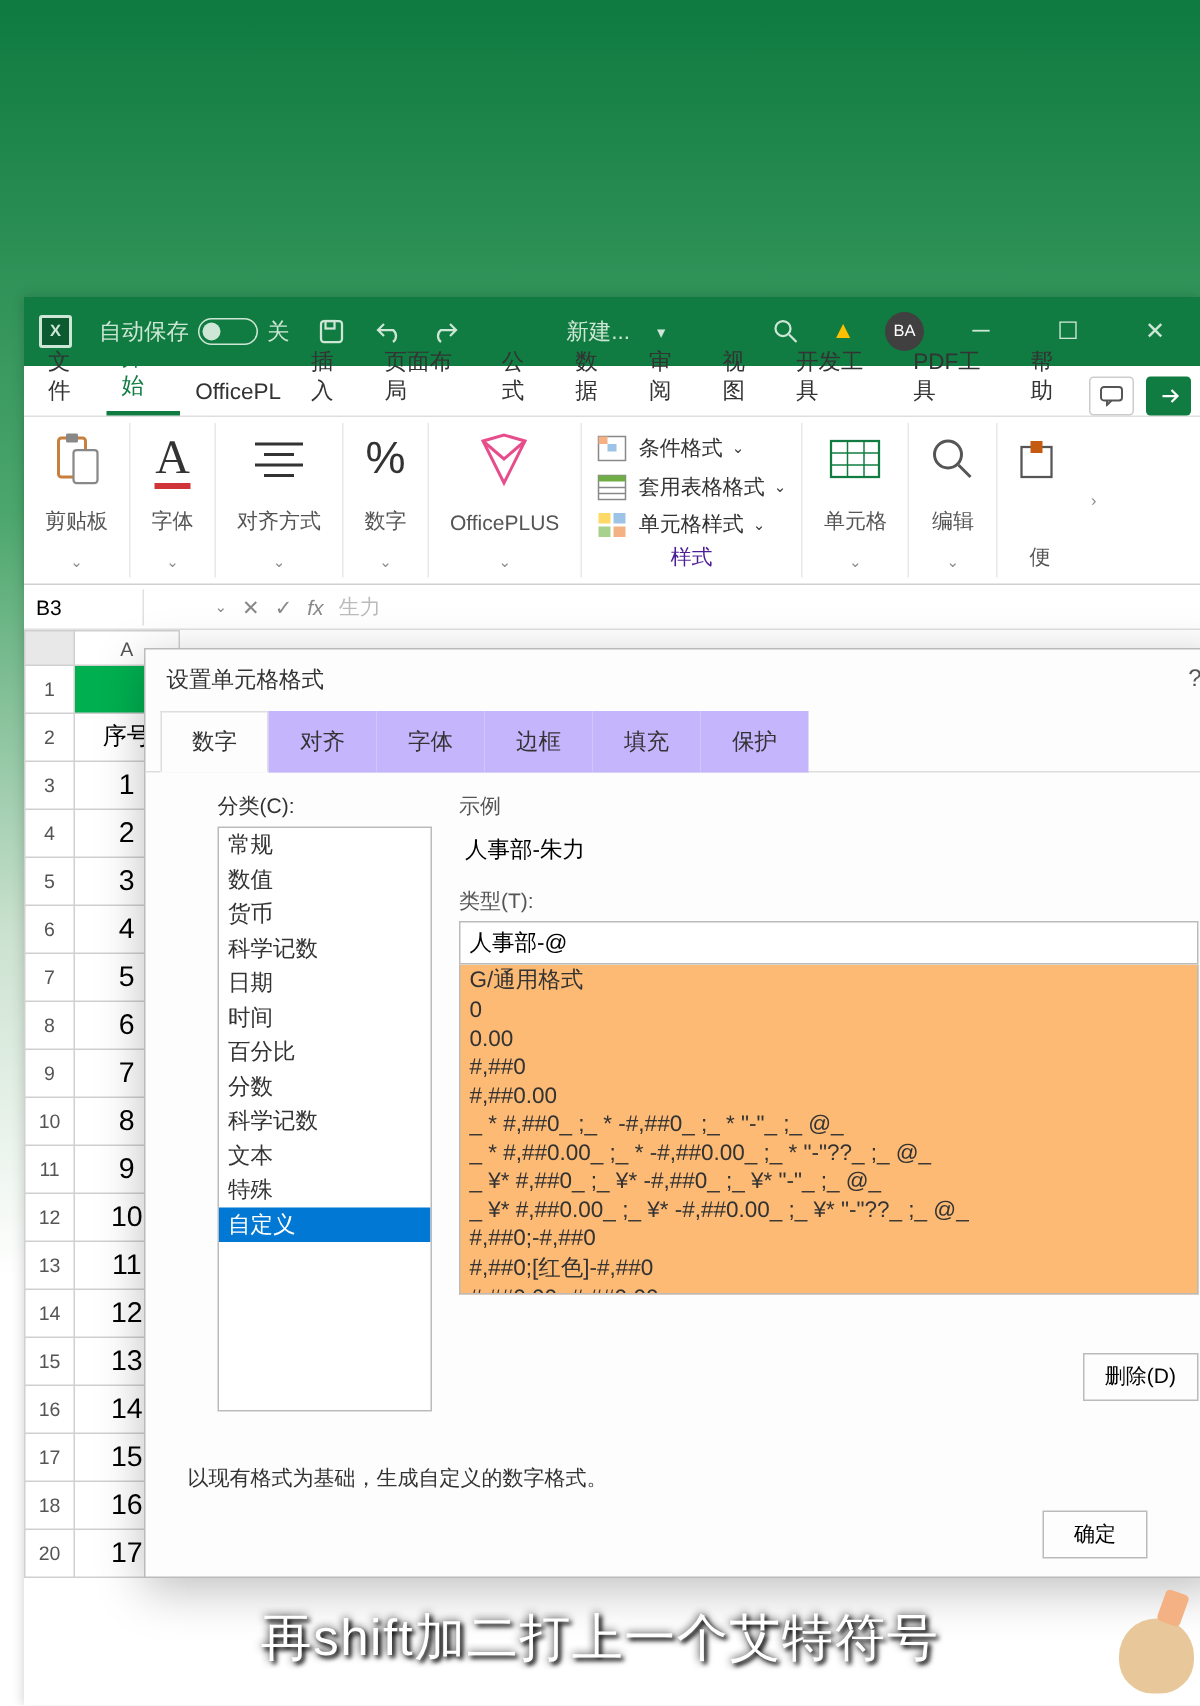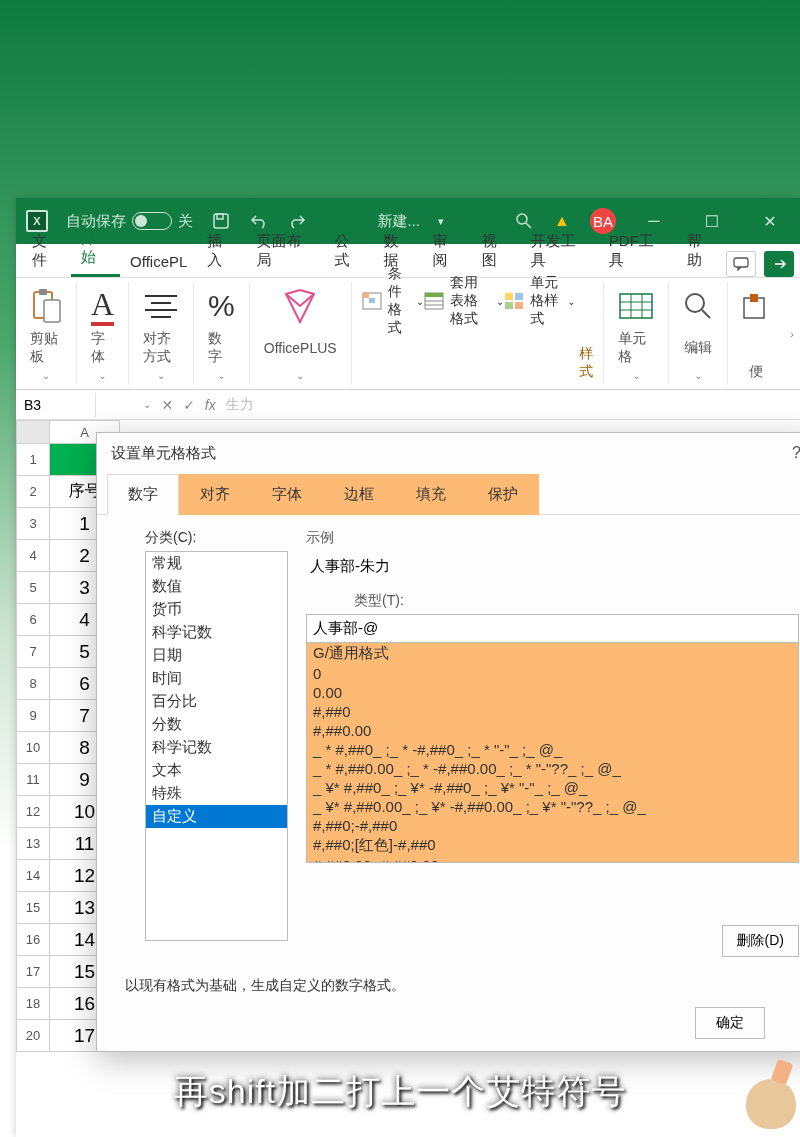--- a/index.html
+++ b/index.html
@@ -8,40 +8,40 @@
 .app-window { position: absolute; top: 198px; left: 16px; right: 0; bottom: 0; background: #fff; box-shadow: 0 0 8px rgba(0,0,0,.2); }
 
 .titlebar { height: 46px; background: #107c41; display: flex; align-items: center; color: #cde6d5; padding: 0 10px; gap: 18px; }
 .titlebar .icon-excel { width: 22px; height: 22px; background: #0c5a2f; border: 2px solid #cde6d5; border-radius: 2px; display:flex;align-items:center;justify-content:center;font-size:11px;font-weight:bold; }
 .titlebar .autosave { font-size: 15px; display:flex; align-items:center; gap:6px; }
 .toggle { width: 40px; height: 18px; border: 1px solid #cde6d5; border-radius: 10px; position:relative; }
 .toggle::after { content:""; position:absolute; width:12px; height:12px; background:#cde6d5; border-radius:50%; top:2px; left:2px; }
 .tb-btn { width:20px; height:20px; display:flex; align-items:center; justify-content:center; }
 .tb-spacer { flex:1; }
 .tb-title { font-size:15px; }
-.user-badge { width:26px; height:26px; border-radius:50%; background:#ef4444; color:#fff; font-size:15px; display:flex; align-items:center; justify-content:center; }
+.user-badge { width:26px; height:26px; border-radius:50%; background:#404040; color:#fff; font-size:11px; display:flex; align-items:center; justify-content:center; }
 .win-btn { width:40px; height:30px; display:flex; align-items:center; justify-content:center; font-size:16px; }
 
 .ribbon-tabs { height: 34px; background:#fff; border-bottom:1px solid #e0e0e0; display:flex; align-items:flex-end; padding-left:6px; gap:0; }
 .ribbon-tab { padding: 7px 10px; font-size:15px; color:#333; cursor:pointer; }
 .ribbon-tab.active { border-bottom: 3px solid #107c41; color:#107c41; font-weight:400; }
 .ribbon-right { margin-left:auto; display:flex; gap:8px; padding-right:6px; align-items:center; }
 .ribbon-right .sq { width:30px; height:26px; border:1px solid #ccc; border-radius:3px; display:flex; align-items:center;justify-content:center; font-size:14px; }
 .ribbon-right .share { background:#107c41; color:#fff; border:none; }
 
 .ribbon-body { height: 112px; background:#fff; border-bottom:1px solid #d0d0d0; display:flex; padding:4px 0; box-shadow: 0 2px 3px rgba(0,0,0,.08); }
 .ribbon-group { display:flex; flex-direction:column; align-items:center; padding:4px 14px; border-right:1px solid #e8e8e8; justify-content:space-between; }
 .ribbon-group:last-child { border-right:none; }
 .rg-icon { font-size:28px; height:40px; display:flex; align-items:center; justify-content:center; }
 .rg-label { font-size:14px; color:#555; }
 .rg-arrow { font-size:10px; color:#888; }
-.styles-group { display:flex; flex-direction:row; padding:4px 10px; border-right:1px solid #e8e8e8; }
+.styles-group { display:flex; flex-direction:column; padding:4px 10px; border-right:1px solid #e8e8e8; }
 .style-row { display:flex; align-items:center; gap:6px; font-size:14px; height:30px; color:#333; }
 .style-icon { width:22px; text-align:center; }
-.styles-label { text-align:right; font-size:14px; color:#a16207; margin-top:auto; }
+.styles-label { text-align:center; font-size:14px; color:#4c1d95; margin-top:auto; }
 
 .namebox-row { height:30px; display:flex; align-items:center; border-bottom:1px solid #e0e0e0; background:#fff;gap:37px; }
 .namebox { width:80px; padding:4px 8px; font-size:14px; border-right:1px solid #e0e0e0; }
 .fx-area { display:flex; align-items:center; gap:10px; padding:0 10px; font-size:14px; color:#888; }
 .fx-area .fx { font-style:italic; }
 .fx-val { color:#bbb; }
 
 .sheet-area { position:absolute; top:222px; left:0; right:0; bottom:0; display:flex; }
 .rowheads { width:34px; background:#fff; }
 .corner { height:24px; background:#e8e8e8; border:1px solid #d0d0d0; }
@@ -54,36 +54,36 @@
 .row { display:flex; height:32px; }
 .cell { border:1px solid #d0d0d0; border-top:none; border-left:none; display:flex; align-items:center; justify-content:center; font-size:19px; background:#fff; }
 .cell.header { background:#00b050; }
 .cell.seq-label { font-size:16px; }
 
 
 .dialog { position:absolute; top:432px; left:96px; width:720px; height:620px; background:#fdfdfd; border:1px solid #bbb; box-shadow:0 8px 30px rgba(0,0,0,.25); }
 .dlg-title { height:40px; display:flex; align-items:center; padding:0 14px; font-size:15px; color:#333; }
 .dlg-help { margin-left:auto; font-size:16px; color:#555; }
 .dlg-tabs { display:flex; border-bottom:1px solid #ddd; padding-left:10px; }
-.dlg-tab { padding:10px 20px; font-size:15px; color:#333; border:1px solid transparent; border-bottom:none; background:#fdba74; position:relative; top:1px; }
+.dlg-tab { padding:10px 20px; font-size:15px; color:#333; border:1px solid transparent; border-bottom:none; background:#c4b5fd; position:relative; top:1px; }
 .dlg-tab.active { border-color:#ddd; background:#fdfdfd; border-bottom:1px solid #fdfdfd; }
 .dlg-body { padding:14px 16px; display:flex; gap:18px; height:480px; }
 .dlg-left { width:175px;padding-left:32px; }
 .cat-label { font-size:14px; color:#333; margin-bottom:4px; }
 .cat-list { border:1px solid #bbb; height:390px; background:#fff; overflow:hidden; }
 .cat-item { padding:2px 6px; font-size:15px; color:#333; }
 .cat-item.selected { background:#0078d4; color:#fff; }
 .dlg-right { flex:1; }
 .sample-label { font-size:14px; color:#555; }
 .sample-val { font-size:15px; padding:10px 4px 16px; }
-.type-label { font-size:14px; color:#555;margin-left:48px; }
+.type-label { font-size:14px; color:#555; }
 .type-input { width:100%; border:1px solid #bbb; padding:5px 6px; font-size:15px; margin-top:4px; background:#fff; }
 .type-list { border:1px solid #bbb; border-top:none; height:220px; background:#fdba74; overflow:hidden; }
 .type-item { padding:1px 6px; font-size:15px; color:#333; white-space:nowrap; }
-.dlg-delete { position:absolute; right:16px; top:492px; padding:6px 14px; border:1px solid #bbb; background:#fdfdfd; font-size:14px; }
+.dlg-delete { position:absolute; right:16px; top:469px; padding:6px 14px; border:1px solid #bbb; background:#fdfdfd; font-size:14px; }
 .dlg-hint { position:absolute; left:28px; top:544px; font-size:14px; color:#333; }
 .dlg-ok { position:absolute; right:50px; bottom:12px; padding:6px 20px; border:1px solid #bbb; background:#fdfdfd; font-size:14px; }
 
 
 .subtitle { position:absolute; bottom:22px; left:0; right:0; text-align:center; font-size:34px; color:#fff; font-weight:500; text-shadow: 0 0 6px rgba(0,0,0,.9), 2px 2px 3px rgba(0,0,0,.9); letter-spacing:1px; }
 
 
 .mascot { position:absolute; right:4px; bottom:8px; width:50px; height:50px; background:#e8c89a; border-radius:50% 50% 45% 45%; }
 .mascot::before { content:""; position:absolute; top:-18px; right:6px; width:16px; height:22px; background:#f4b183; border-radius:3px; transform:rotate(20deg); }
 

